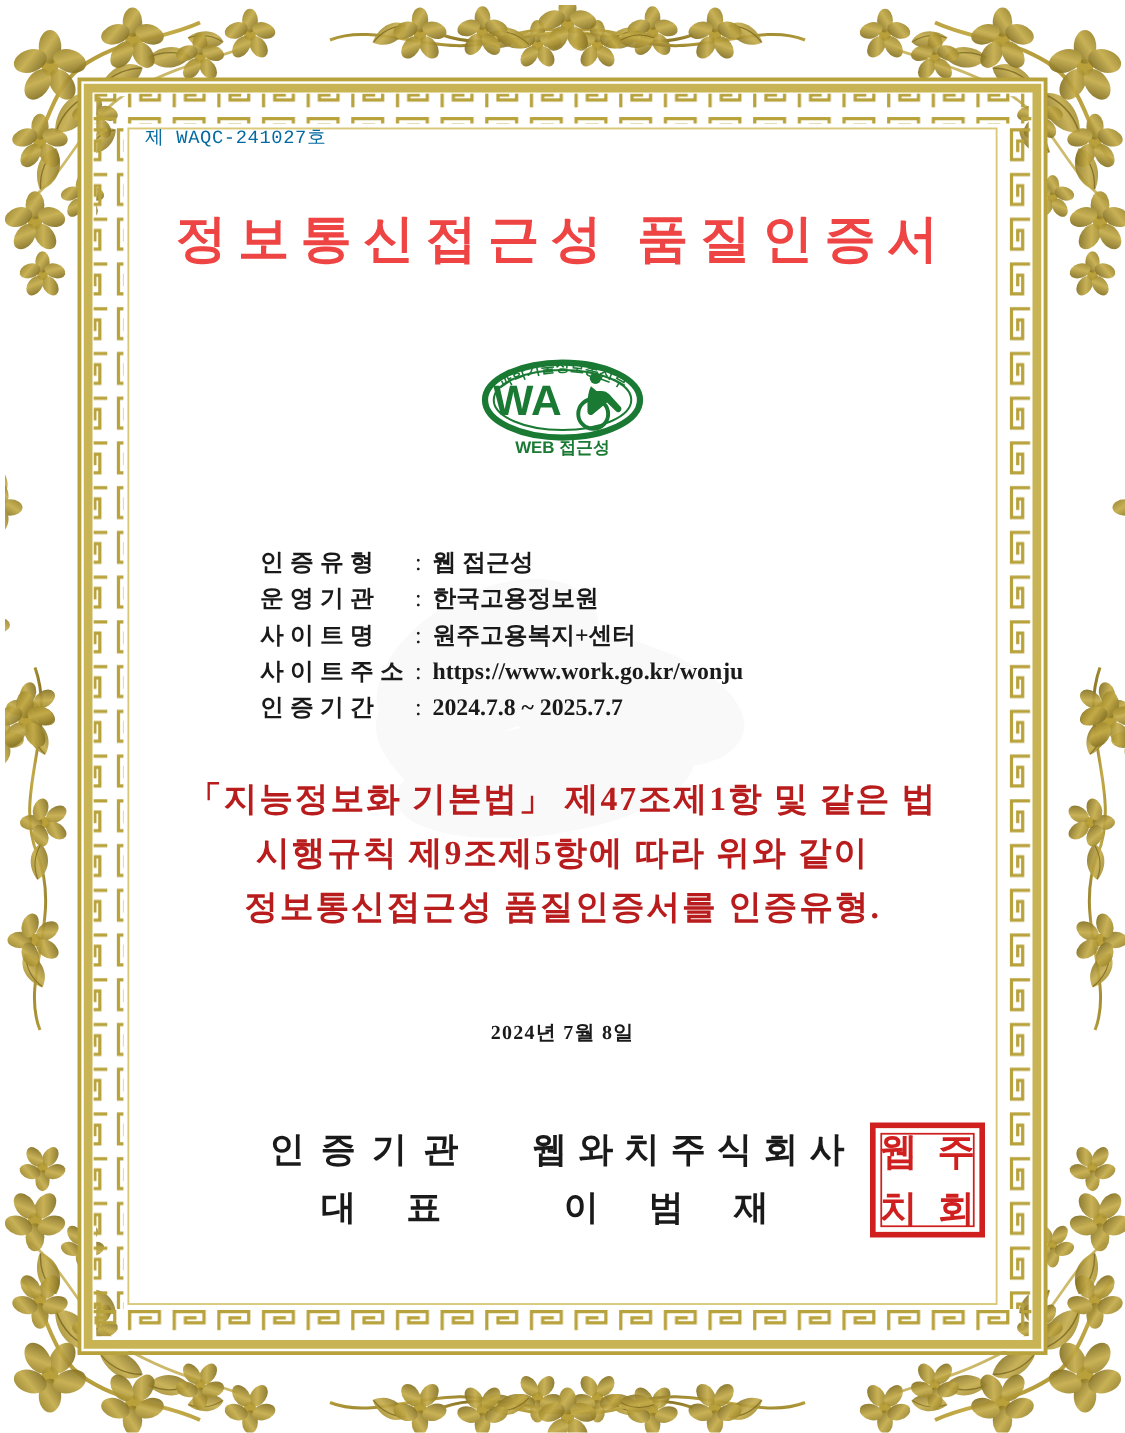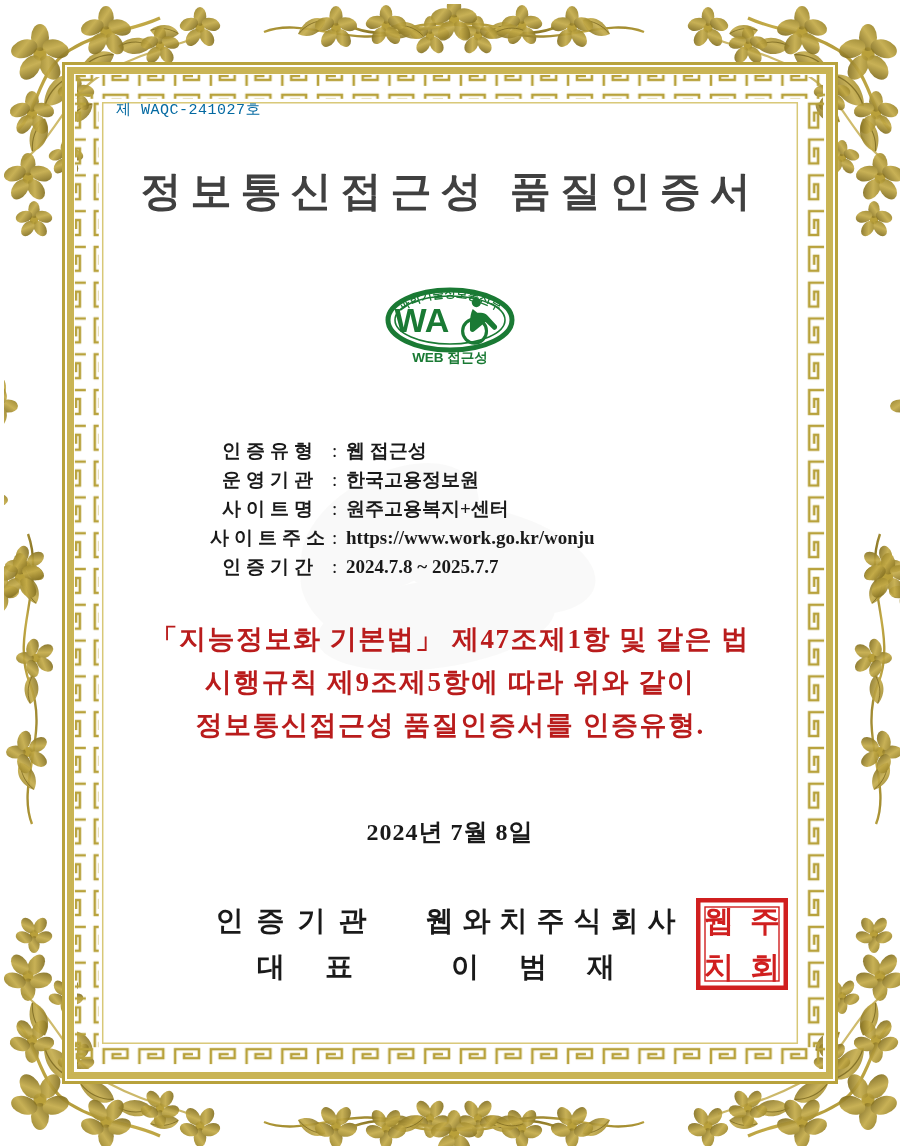--- a/index.html
+++ b/index.html
@@ -73,21 +73,21 @@
 
   .cert-title {
     position: absolute;
     left: 0;
     right: 0;
     top: 78px;
     text-align: center;
     font-size: 41px;
     font-weight: 700;
     letter-spacing: 9px;
-    color: #404040;
+    color: #ef4444;
     white-space: nowrap;
   }
 
   
   .wa-mark {
     position: absolute;
     left: 50%;
     top: 172px;
     transform: translateX(-50%);
     width: 180px;
@@ -106,21 +106,20 @@
   .info-row {
     display: flex;
     align-items: baseline;
     margin-bottom: 3px;
   }
   .info-label {
     width: 124px;
     letter-spacing: 5px;
     white-space: nowrap;
     font-weight: 600;
-    text-align: center;
   }
   .info-colon {
     width: 14px;
     text-align: left;
   }
   .info-value {
     letter-spacing: 0px;
     font-weight: 600;
   }
 
@@ -139,21 +138,21 @@
   }
   .statement div { white-space: nowrap; }
 
   
   .issue-date {
     position: absolute;
     left: 0;
     right: 0;
     top: 730px;
     text-align: center;
-    font-size: 24px;
+    font-size: 16px;
     letter-spacing: 1px;
     font-weight: 700;
   }
 
   
   .signature {
     position: absolute;
     left: 0;
     right: 0;
     top: 812px;

